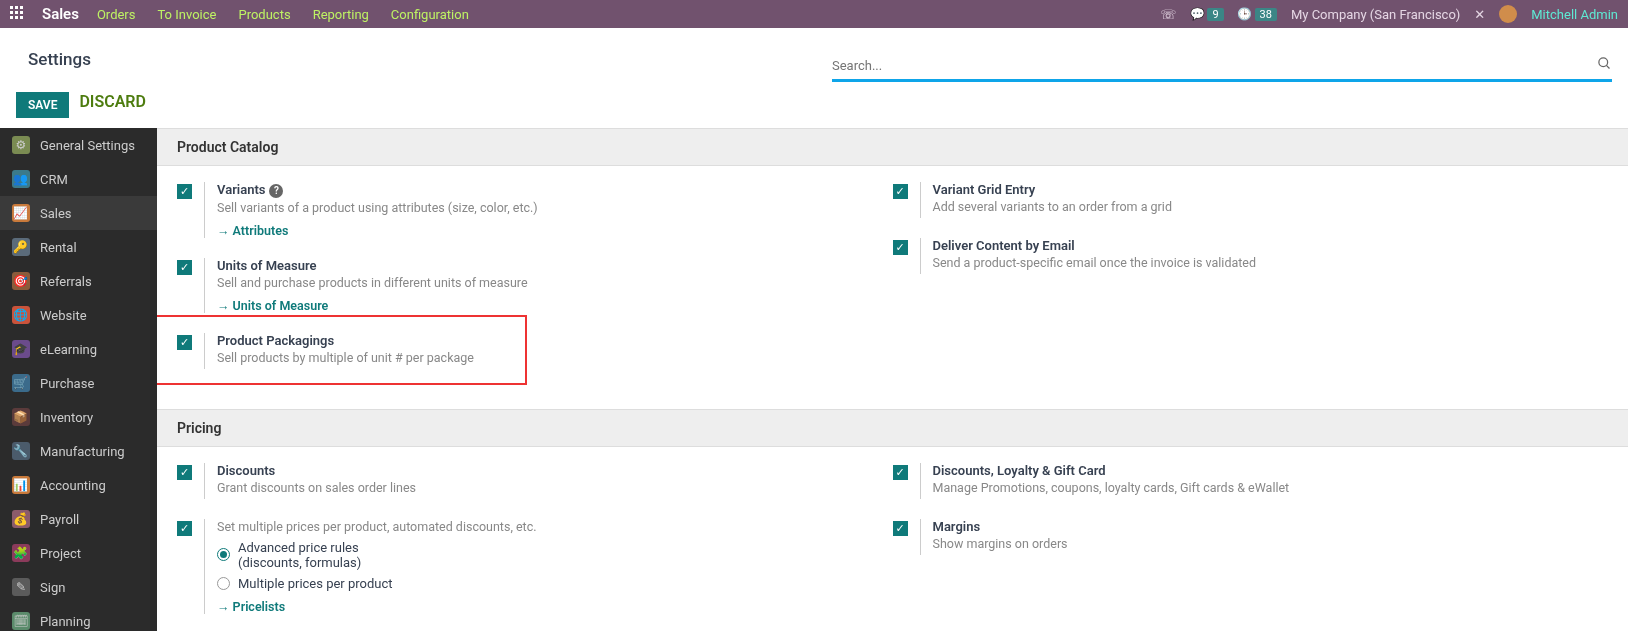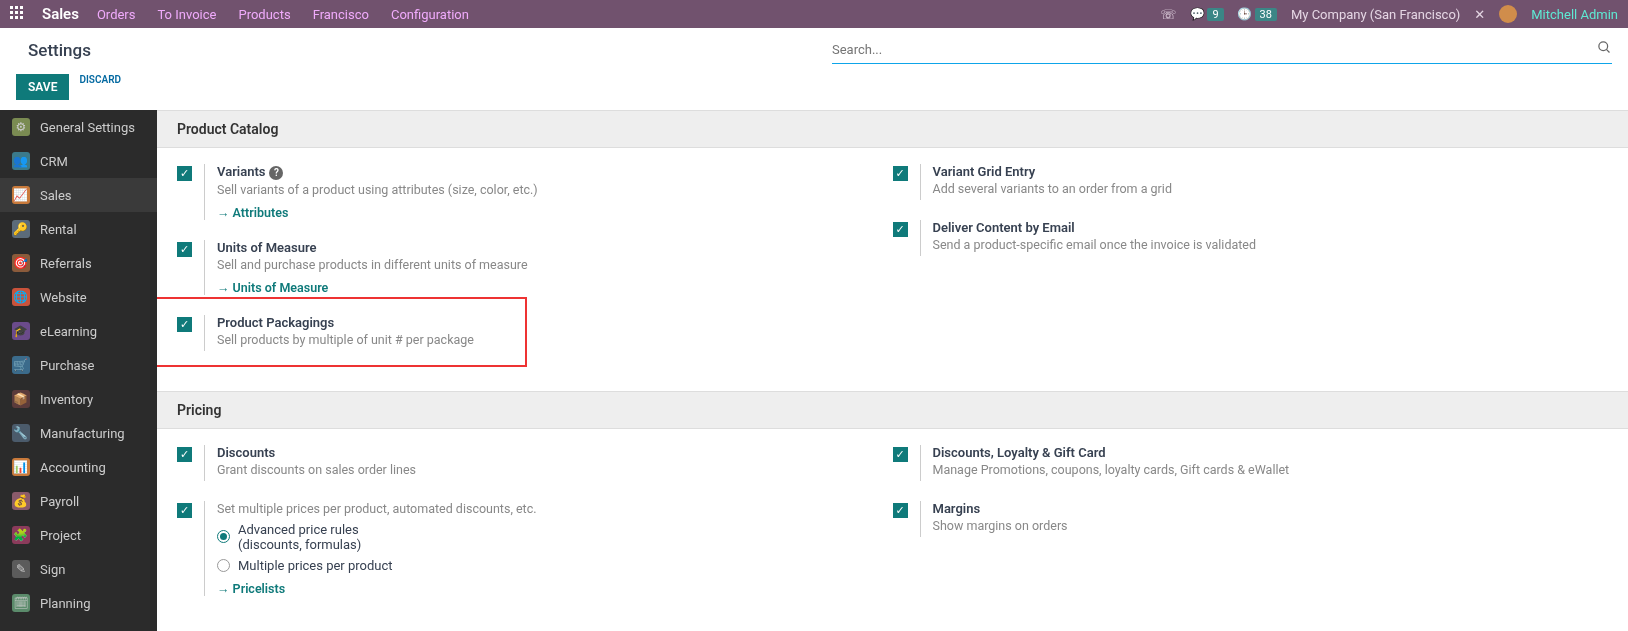--- a/index.html
+++ b/index.html
@@ -32,21 +32,21 @@
 .topbar .brand {
   font-weight: 600;
   font-size: 15px;
 }
 .topbar nav {
   display: flex;
   gap: 22px;
   font-size: 13px;
 }
 .topbar nav a {
-  color: #f0abfc;
+  color: #bef264;
   cursor: pointer;
 }
 .topbar .right {
   margin-left: auto;
   display: flex;
   align-items: center;
   gap: 14px;
 }
 .topbar .right .pill {
   display: flex;
@@ -73,22 +73,23 @@
 .header h1 {
   font-size: 17px;
   font-weight: 500;
   color: #374151;
 }
 .search-box {
   margin-left: auto;
   width: 780px;
   display: flex;
   align-items: center;
-  border-bottom: 1px solid #0ea5e9;
+  border-bottom: 3px solid #0ea5e9;
   padding: 4px 0;
+  margin-top: 16px;
 }
 .search-box input {
   border: none;
   outline: none;
   flex: 1;
   font-size: 13px;
   color: #666;
 }
 .search-box .sicon {
   color: #666;
@@ -104,24 +105,24 @@
   background: #0f7a7a;
   color: #fff;
   border: none;
   padding: 6px 12px;
   font-weight: 600;
   font-size: 12px;
   cursor: pointer;
 }
 .btn-discard {
   background: none;
-  color: #0369a1;
+  color: #4d7c0f;
   border: none;
   font-weight: 600;
-  font-size: 10px;
+  font-size: 16px;
   cursor: pointer;
 }
 .main {
   display: flex;
   height: calc(100% - 95px);
 }
 .sidebar {
   width: 157px;
   background: #2b2b2b;
   color: #ccc;
@@ -269,21 +270,21 @@
           <rect x="5" y="10" width="3" height="3"></rect>
           <rect x="10" y="10" width="3" height="3"></rect>
         </g>
       </svg>
   </span>
   <span class="brand">Sales</span>
   <nav>
     <a>Orders</a>
     <a>To Invoice</a>
     <a>Products</a>
-    <a>Francisco</a>
+    <a>Reporting</a>
     <a>Configuration</a>
   </nav>
   <div class="right">
     <span style="color:#e5d6e4">☏</span>
     <span class="pill">
       <span style="color:#e5d6e4">💬</span>
         <span class="badge">9</span>
     </span>
     <span class="pill">
       <span style="color:#e5d6e4">🕒</span>

